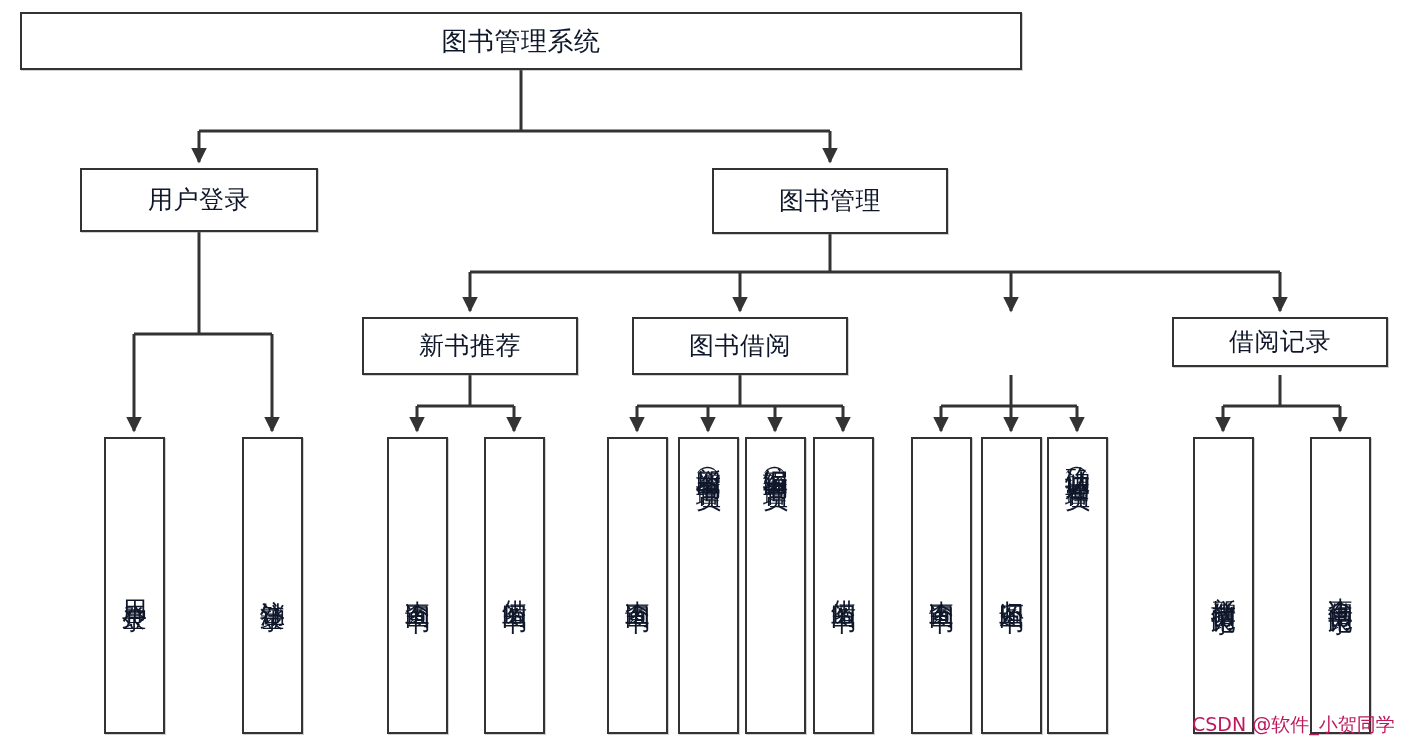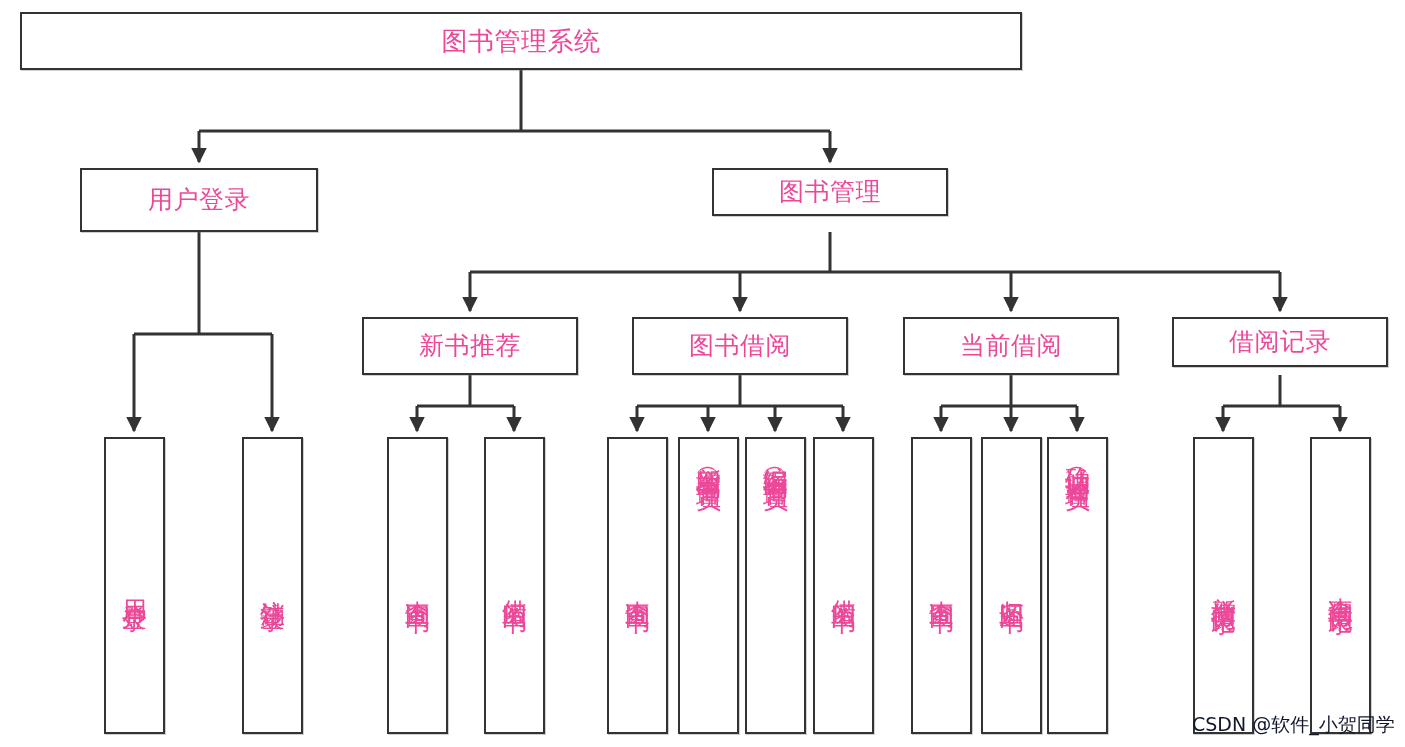--- a/index.html
+++ b/index.html
@@ -26,21 +26,21 @@
     height: 747px;
   }
   .node-box {
     position: absolute;
     box-sizing: border-box;
     border: 2.5px solid #333333;
     background: #ffffff;
     display: flex;
     align-items: center;
     justify-content: center;
-    color: #ec4899;
+    color: #0f172a;
     box-shadow: 1px 1px 0 rgba(120,120,120,0.35);
   }
   .node-label {
     display: block;
     text-align: center;
     line-height: 1.18;
     white-space: nowrap;
   }
   
   .node-h .node-label {
@@ -63,21 +63,21 @@
   }
   .node-v.v-center {
     align-items: center;
     padding-top: 0;
   }
   #watermark {
     position: absolute;
     left: 1192px;
     top: 712px;
     font-size: 19px;
-    color: #0f172a;
+    color: #be185d;
     white-space: nowrap;
     font-family: "DejaVu Sans", "Liberation Sans", sans-serif;
     pointer-events: none;
   }
 </style>
 </head>
 <body>
 
 <div id="canvas">
 
@@ -132,35 +132,32 @@
   </svg>
 
   <div class="node-box node-h" id="node-root" style="left:20px; top:12px; width:1002px; height:58px;">
     <span class="node-label">图书管理系统</span>
   </div>
 
   <div class="node-box node-h" style="left:80px; top:168px; width:238px; height:64px;">
     <span class="node-label">用户登录</span>
   </div>
 
-  <div class="node-box node-h" style="left:712px; top:168px; width:236px; height:48px;">
+  <div class="node-box node-h" style="left:712px; top:168px; width:236px; height:66px;">
     <span class="node-label">图书管理</span>
   </div>
 
   <div class="node-box node-h" style="left:632px; top:317px; width:216px; height:58px;">
     <span class="node-label">图书借阅</span>
   </div>
 
   <div class="node-box node-h" style="left:362px; top:317px; width:216px; height:58px;">
     <span class="node-label">新书推荐</span>
   </div>
 
-  <div class="node-box node-h" style="left:903px; top:317px; width:216px; height:58px;">
-    <span class="node-label">当前借阅</span>
-  </div>
 
   <div class="node-box node-h" style="left:1172px; top:317px; width:216px; height:50px;">
     <span class="node-label">借阅记录</span>
   </div>
 
   <div class="node-box node-v v-center" style="left:104px; top:437px; width:61px; height:297px;">
     <span class="node-label">用户登录</span>
   </div>
   <div class="node-box node-v v-center" style="left:242px; top:437px; width:61px; height:297px;">
     <span class="node-label">注销登录</span>

